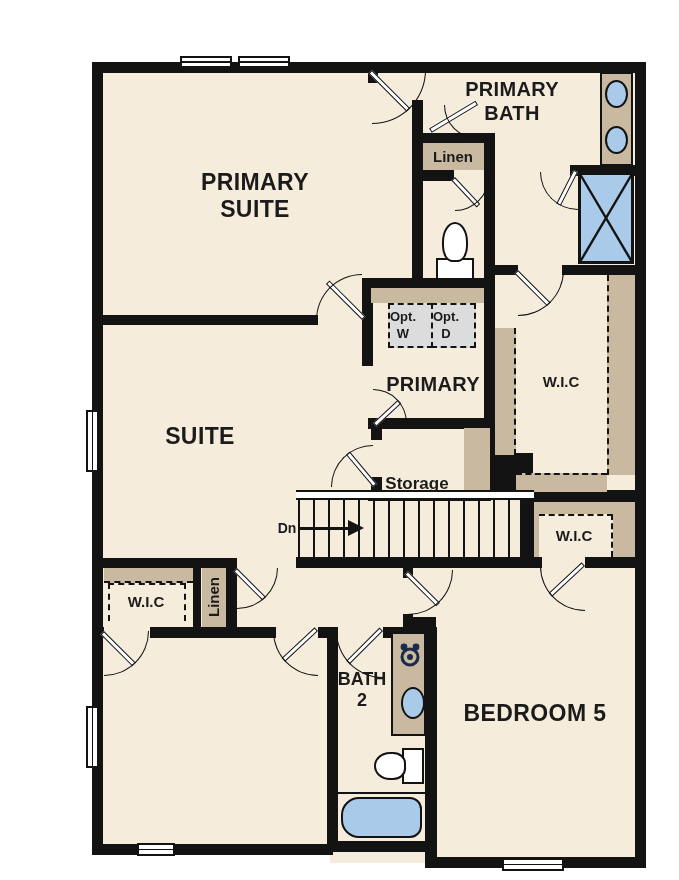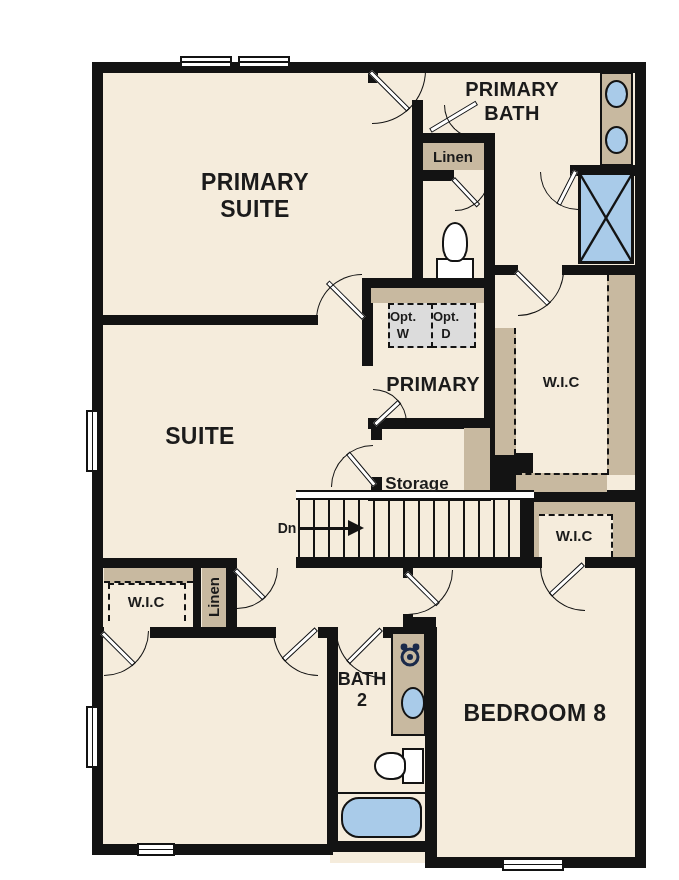--- a/index.html
+++ b/index.html
@@ -207,16 +207,16 @@
     <span>W.I.C</span>
   </div>
   <div class="lbl lbl-sm lbl-vert" style="left:214px;top:597px">
     <span>Linen</span>
   </div>
   <div class="lbl" style="left:362px;top:690px;font-size:18px">
     <span>BATH</span>
       <span>2</span>
   </div>
   <div class="lbl lbl-xl" style="left:535px;top:714px">
-    <span>BEDROOM 8</span>
+    <span>BEDROOM 5</span>
   </div>
 
 </div>
 
 </body></html>

